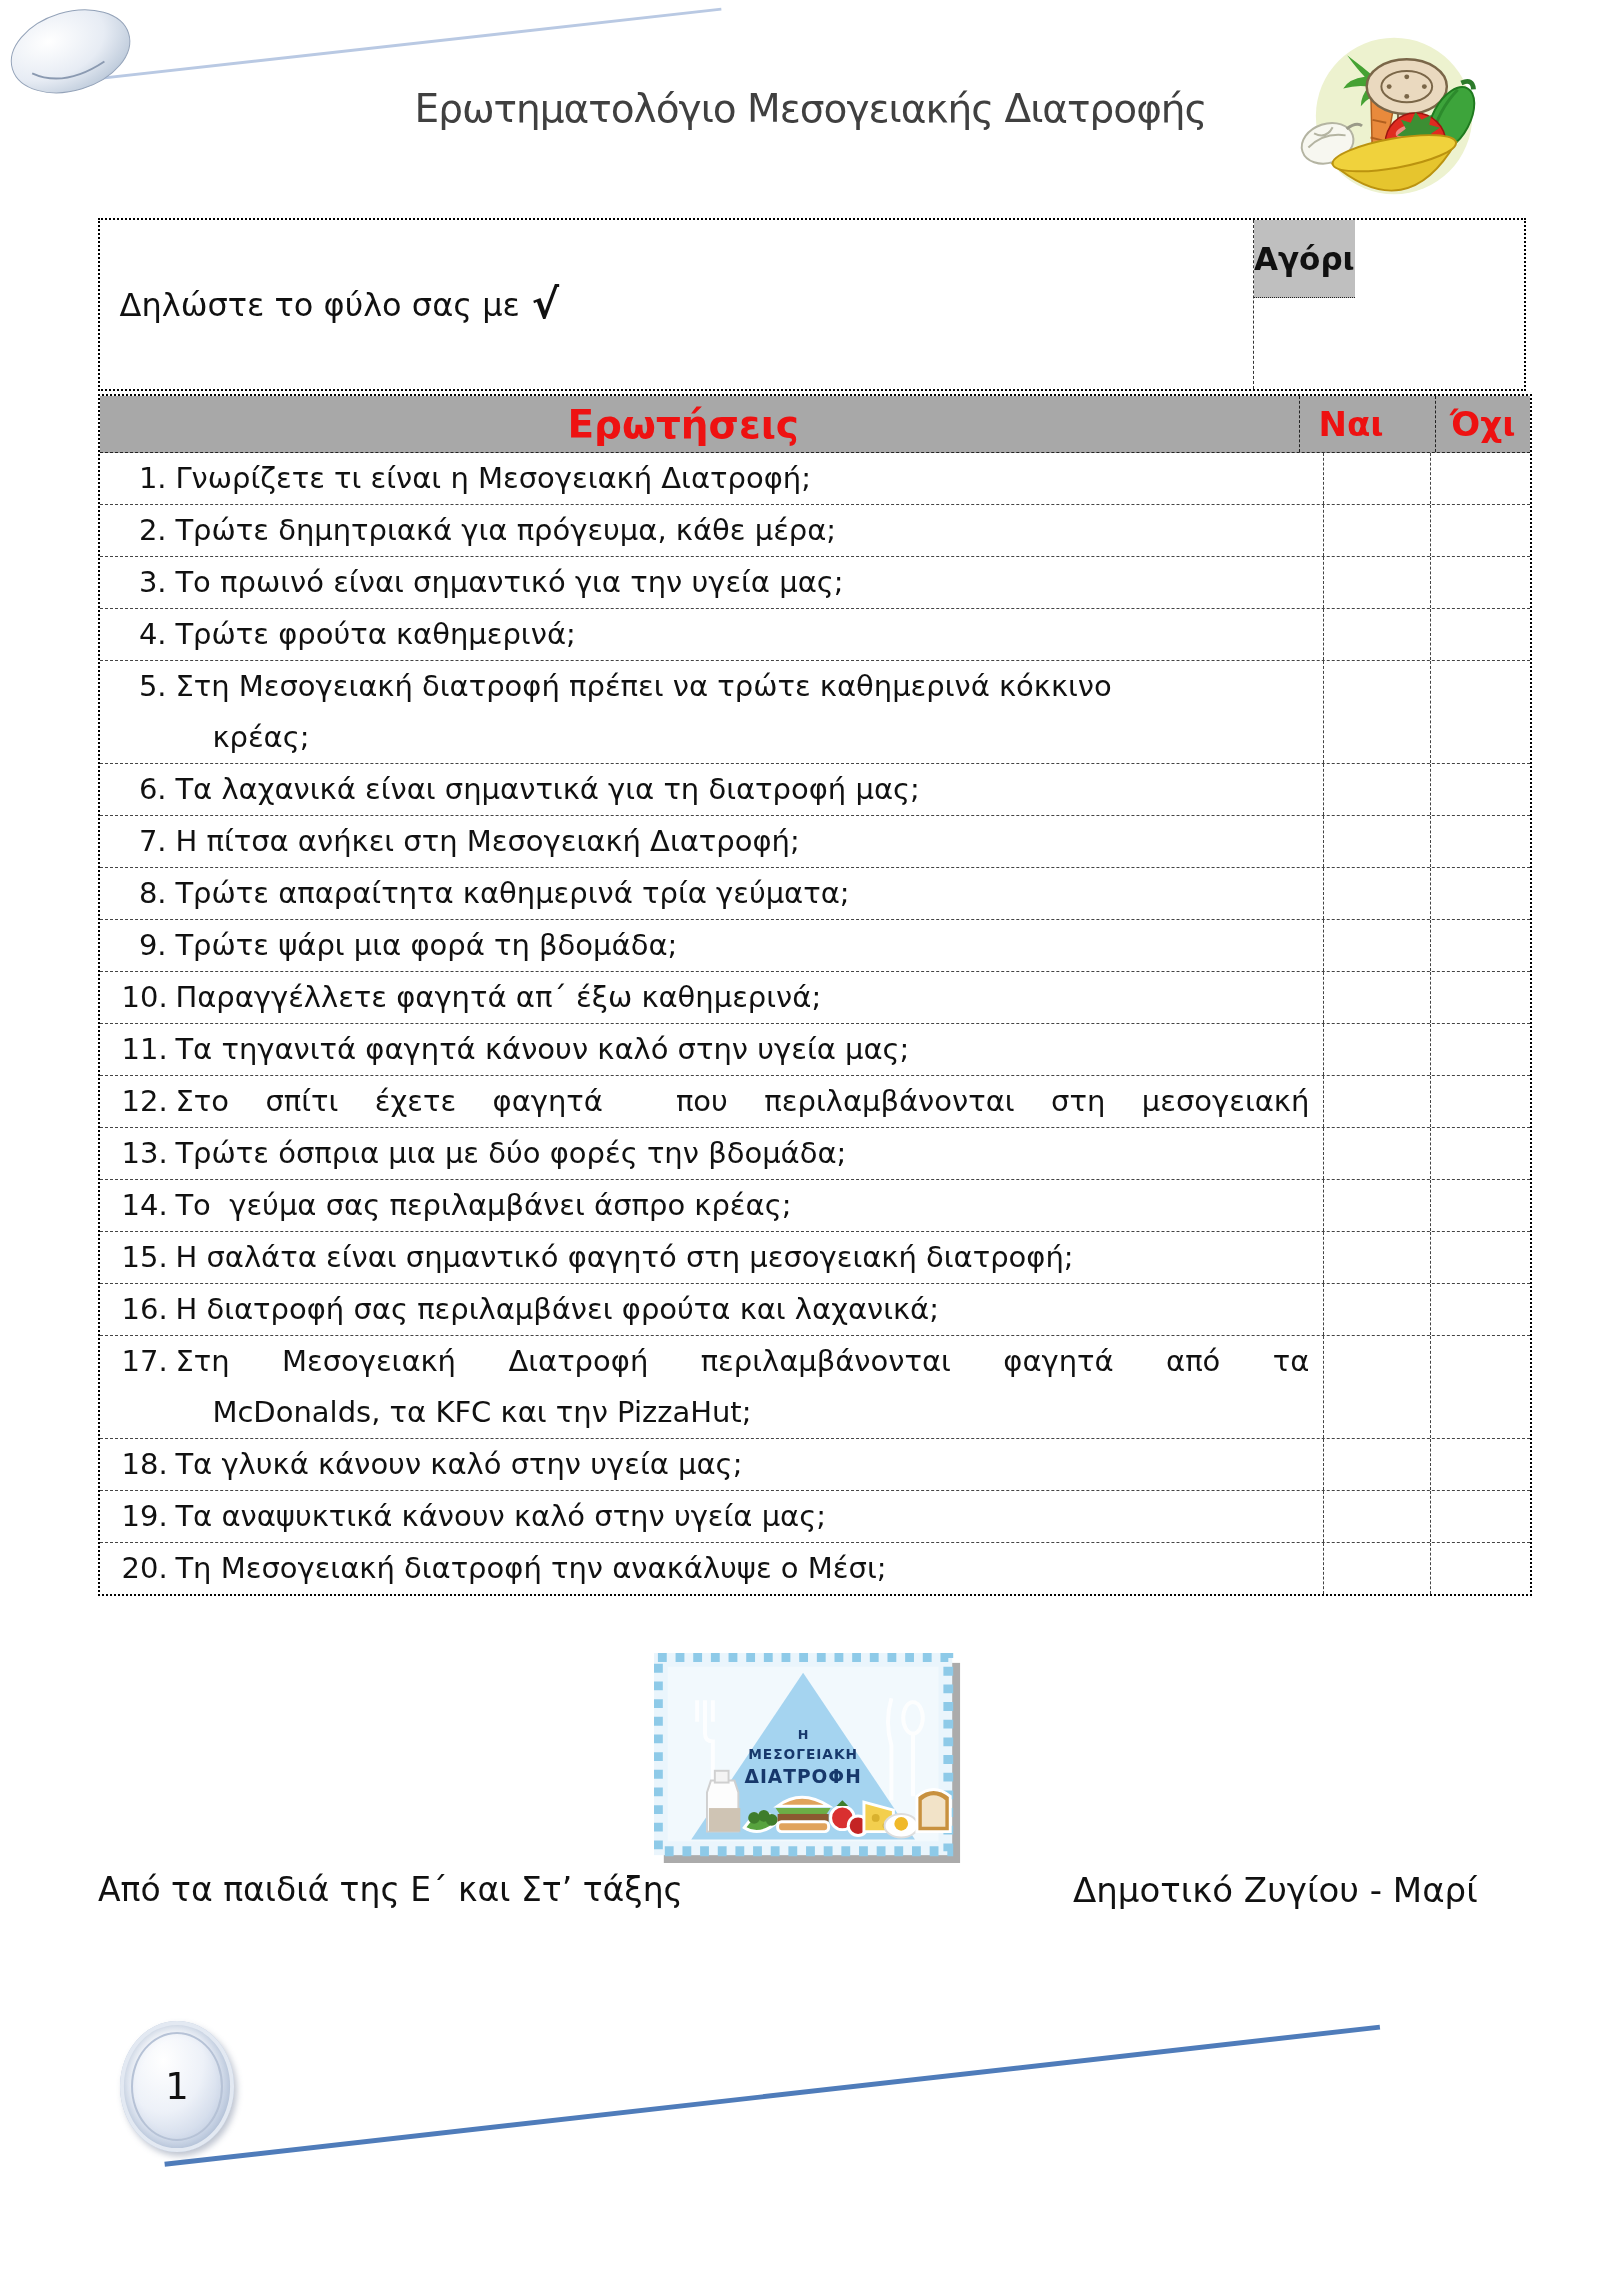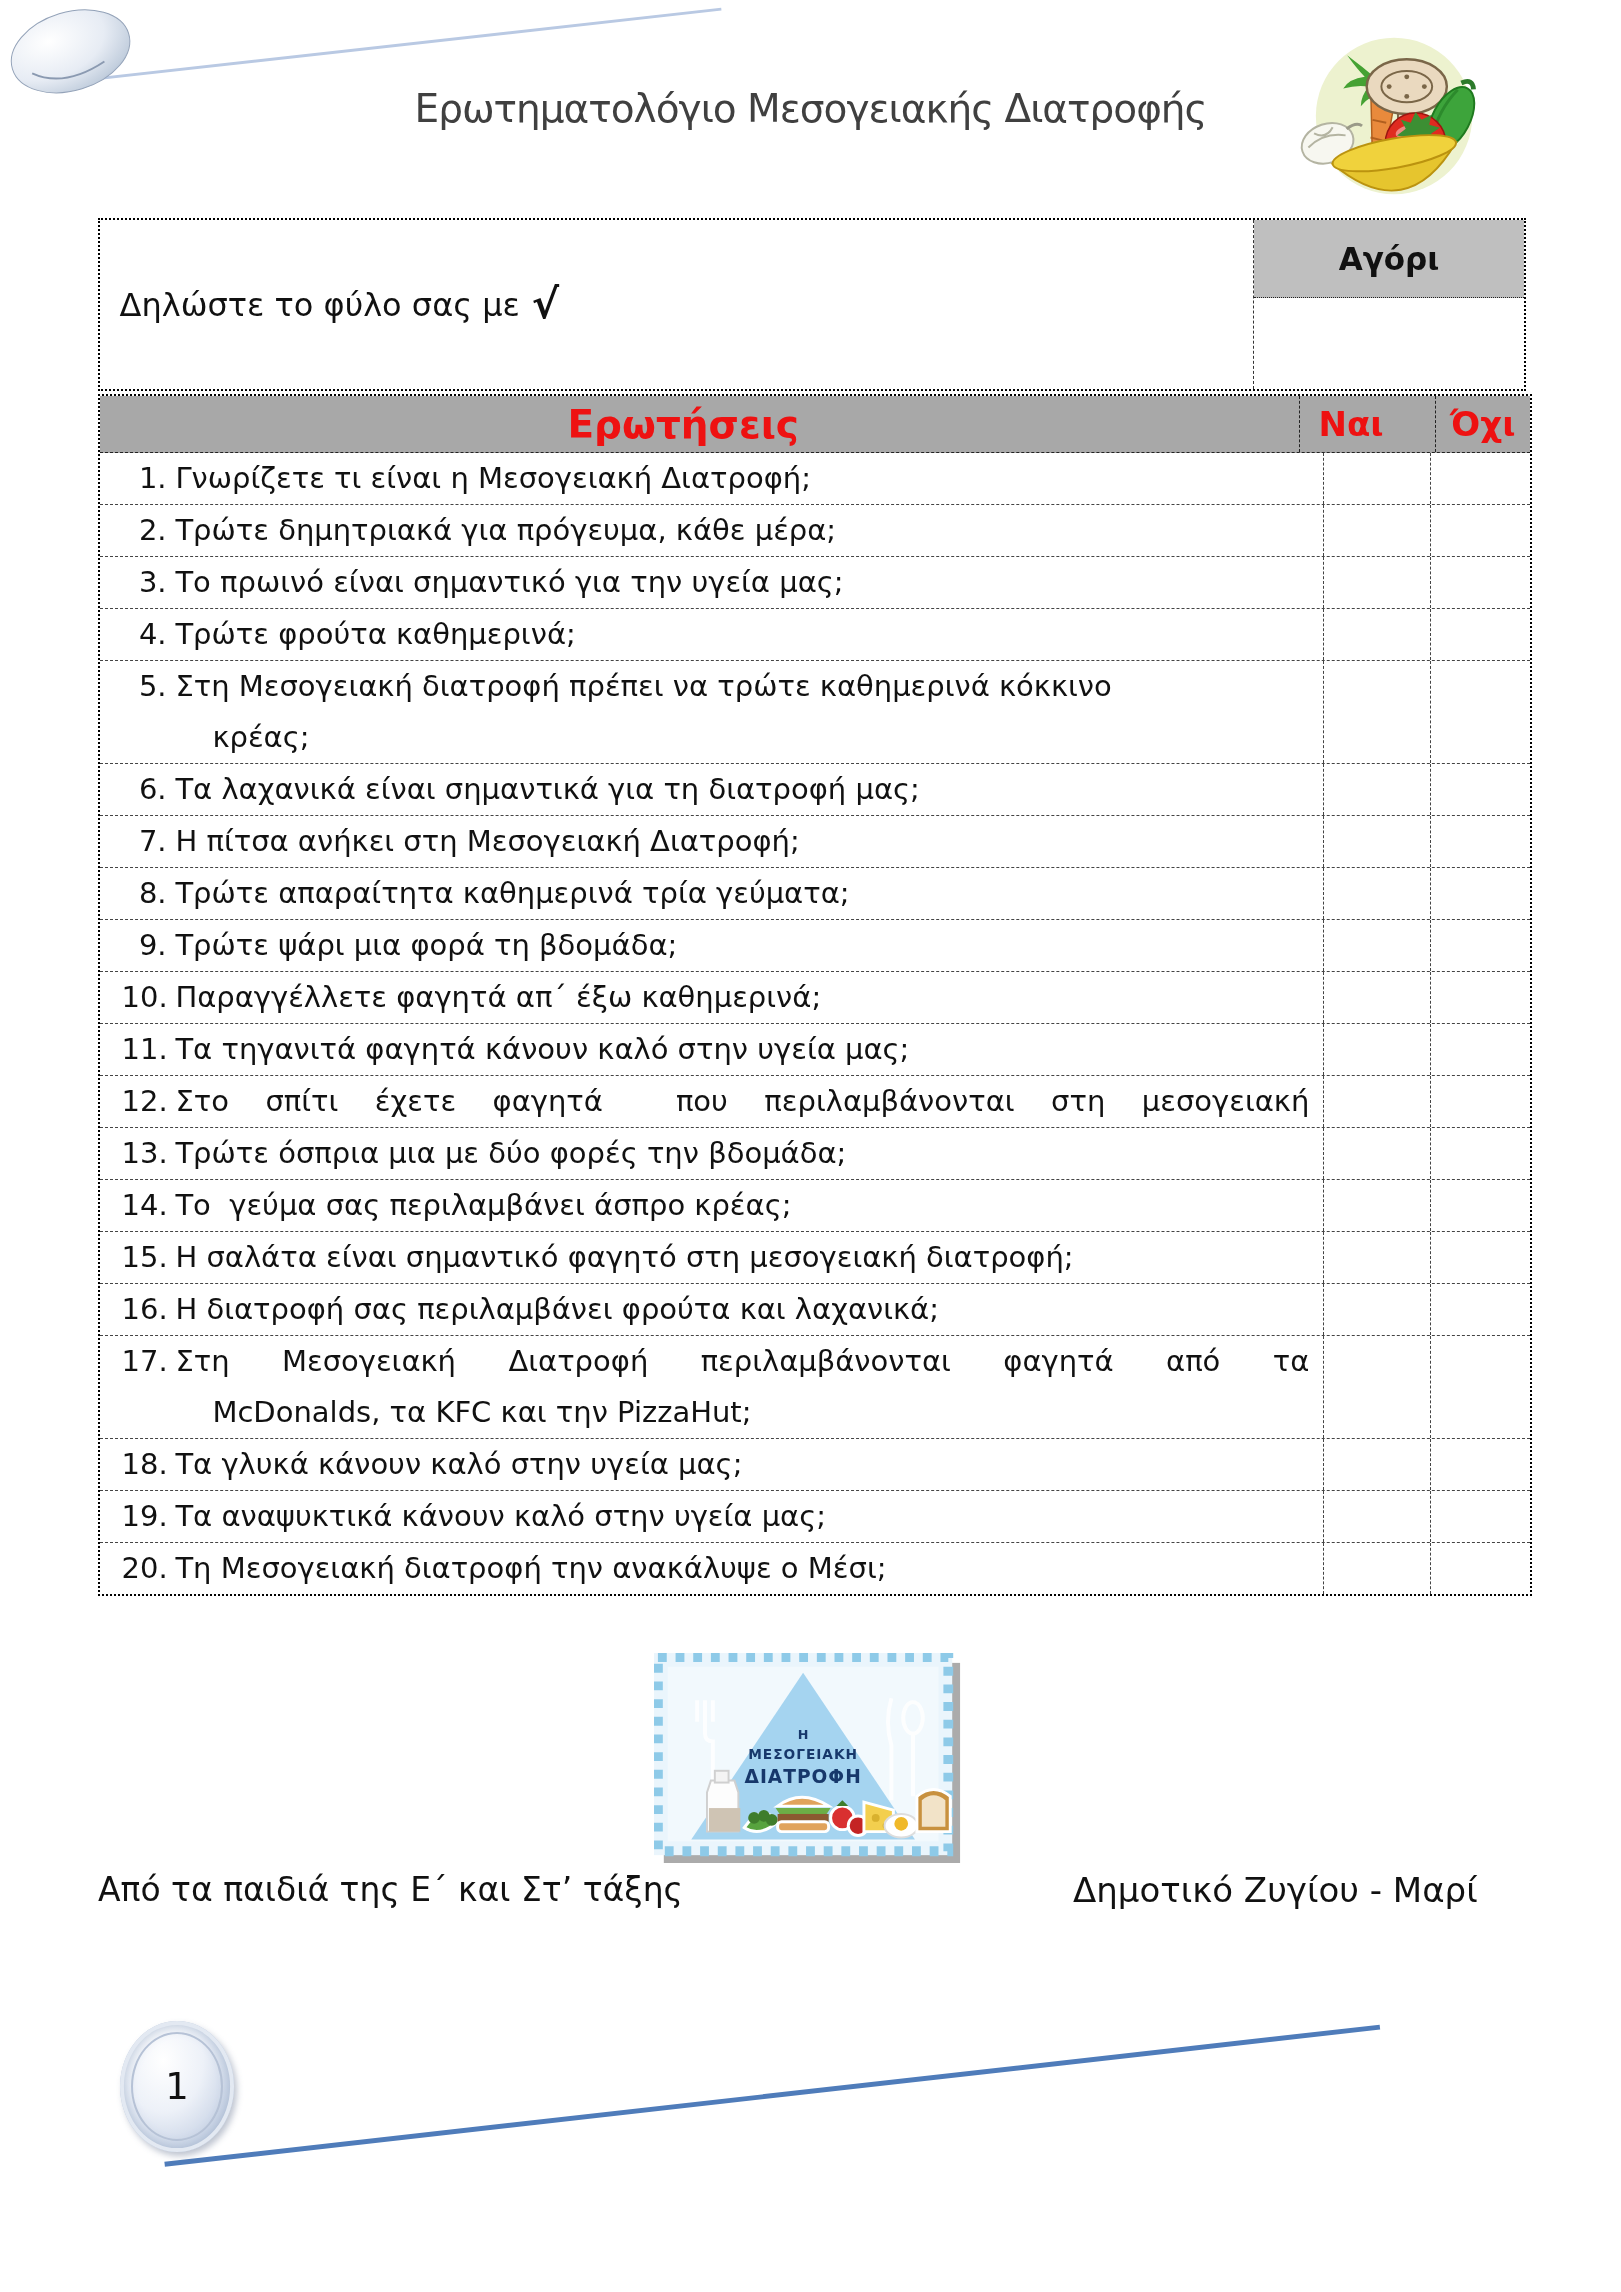--- a/index.html
+++ b/index.html
@@ -12,21 +12,21 @@
   .title { position: absolute; left: 0; top: 86px; width: 1621px; text-align: center;
            font-size: 39px; color: #404040; letter-spacing: -1px; }
 
   .logo { position: absolute; left: 1296px; top: 25.5px; }
 
   
   .gender-table { position: absolute; left: 98px; top: 218px; width: 1428px; height: 173px;
                   border: 2px dotted #000; display: flex; background: #fff; }
   .g-left { flex: 1; display: flex; align-items: center; padding-left: 19.6px; font-size: 32px; color: #111; }
   .g-check { font-weight: bold; font-size: 41px; margin-left: 11.8px; line-height: 1; }
-  .g-col  { width: 271px; border-left: 1px dashed #333; display: flex; flex-direction: column; }
+  .g-col  { width: 271px; border-left: 1px dashed #333; display: flex; }
   .g-col-last { width: 243px; }
   .g-head { height: 78px; background: #bfbfbf; border-bottom: 1px dotted #222;
             display: flex; align-items: center; justify-content: center;
             font-size: 31px; font-weight: bold; color: #111; }
   .g-cell { flex: 1; background: #fff; }
 
   
   .q-table { position: absolute; left: 98px; top: 394px; width: 1434px; border: 2px dotted #000; background: #fff; }
   .q-header { display: flex; height: 57px; background: #a8a8a8; border-bottom: 1px dashed #222; gap: 33px; }
   .qh-main { width: 1223px; display: flex; align-items: center; justify-content: center;

